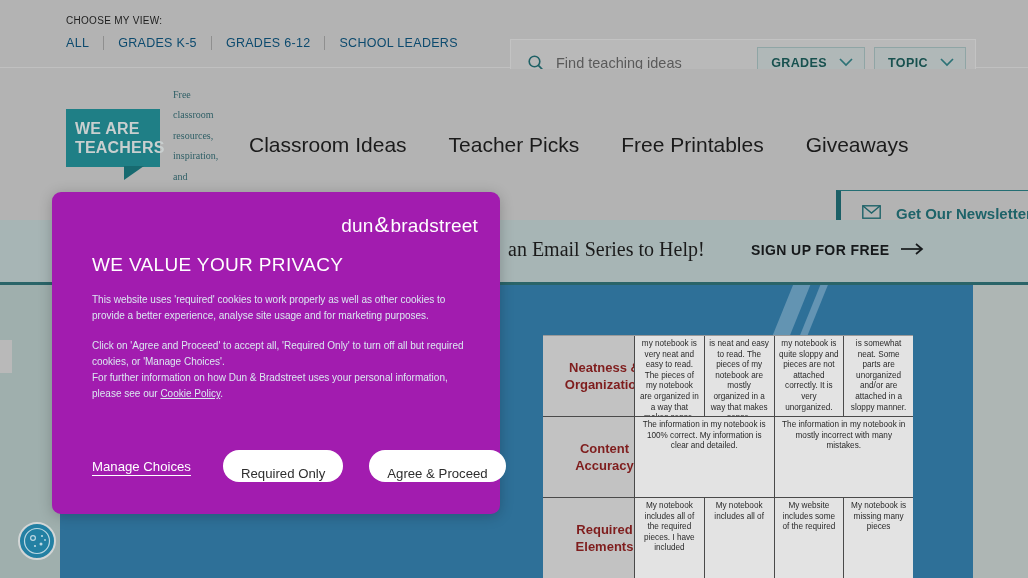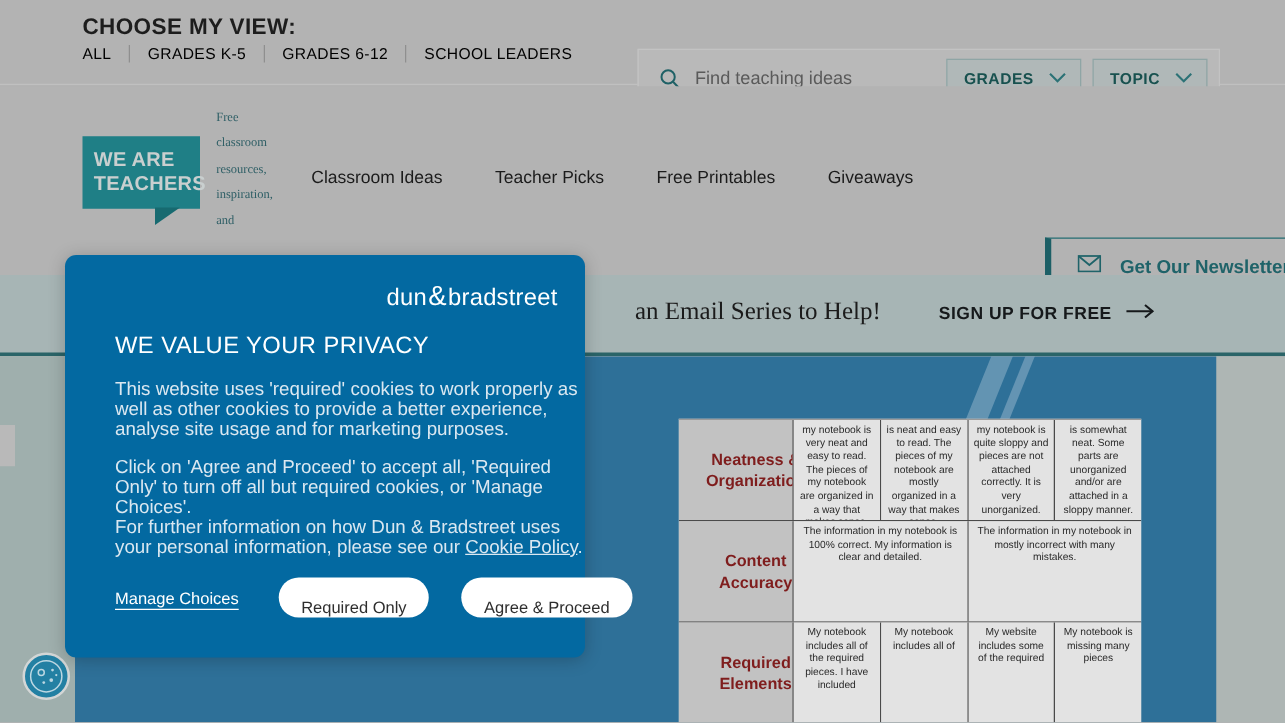--- a/index.html
+++ b/index.html
@@ -20,27 +20,27 @@
   #utility-bar {
     position: absolute; left: 0; top: 0;
     width: 1028px; height: 68px;
     background: #b3b3b3;
     border-bottom: 1px solid #c0c0c0;
   }
   #view-chooser {
     position: absolute; left: 66px; top: 12px;
   }
   #view-chooser .vc-label {
-    font-size: 18px; font-weight: bold; letter-spacing: .3px;
+    font-size: 10px; font-weight: normal; letter-spacing: .3px;
     color: #1d1d1d; line-height: 18px;
   }
   #view-links {
     margin-top: 6px;
     display: flex; align-items: center;
-    font-size: 12.5px; letter-spacing: .3px; color: #000000;
+    font-size: 12.5px; letter-spacing: .3px; color: #0c4a6e;
   }
   #view-links .vl { white-space: nowrap; }
   #view-links .vsep {
     display:inline-block; width:1px; height:14px;
     background:#8f8f8f; margin:0 14px;
   }
 
   
   #search-wrap {
     position: absolute; left: 510px; top: 8px;
@@ -95,21 +95,21 @@
   #tagline {
     position: absolute; left: 173px; top: 16px;
     width: 60px;
     font-family: "Liberation Serif", serif;
     font-size: 10px; line-height: 20.4px;
     color: #2f5f66;
   }
   #primary-nav {
     position: absolute; left: 249px; top: 64px;
     display: flex; align-items: flex-end;
-    font-size: 14px; color: #1b1b1b;
+    font-size: 21px; color: #1b1b1b;
   }
   #primary-nav .nav-item { margin-right: 42px; white-space: nowrap; }
   #newsletter-btn {
     position: absolute; left: 836px; top: 121px;
     width: 206px; height: 47px;
     background: #b3b3b3;
     border: 1px solid #246e73;
     border-left: 5px solid #1c5f66;
     display: flex; align-items: center;
   }
@@ -209,41 +209,40 @@
     position: absolute; left: 18px; top: 522px;
     width: 38px; height: 38px; border-radius: 50%;
     background: #2380a3;
     border: 2px solid #d3d6d6;
     z-index: 40;
   }
 
   
   #consent-dialog {
     position: absolute; left: 52px; top: 192px;
-    width: 416px; height: 322px;
-    background: #0369a1;
+    width: 448px; height: 322px;
+    background: #a21caf;
     border-radius: 9px;
     box-shadow: 0 2px 14px rgba(0,0,0,.22);
     z-index: 50;
-    margin-top: 12px;
   }
   #db-logo {
     position: absolute; right: 22px; top: 20px;
     color: #ffffff; font-size: 19px; letter-spacing: .2px;
     display: flex; align-items: baseline;
   }
   #db-logo .amp { font-size: 22px; margin: 0 1px; font-weight: 300; }
   #consent-title {
     position: absolute; left: 40px; top: 62px;
     color: #ffffff; font-size: 19px; letter-spacing: .35px;
   }
   #consent-body {
     position: absolute; left: 40px; top: 100px;
     width: 378px;
-    color: #dbe8f1; font-size: 15px; line-height: 16px;
+    color: #dbe8f1; font-size: 10px; line-height: 16px;
   }
   #consent-body p { margin-bottom: 14px; }
   #consent-body p:last-child { margin-bottom: 0; }
   #consent-body .cookie-link { color: #dbe8f1; text-decoration: underline; }
   #consent-actions {
     position: absolute; left: 40px; top: 258px;
     display: flex; align-items: center;
   }
   #manage-choices {
     color: #ffffff; font-size: 13.2px;

